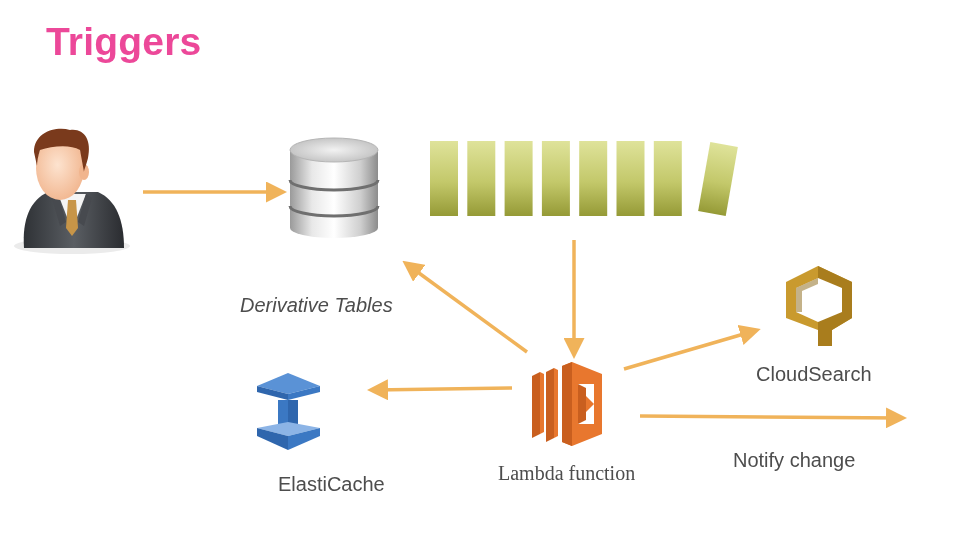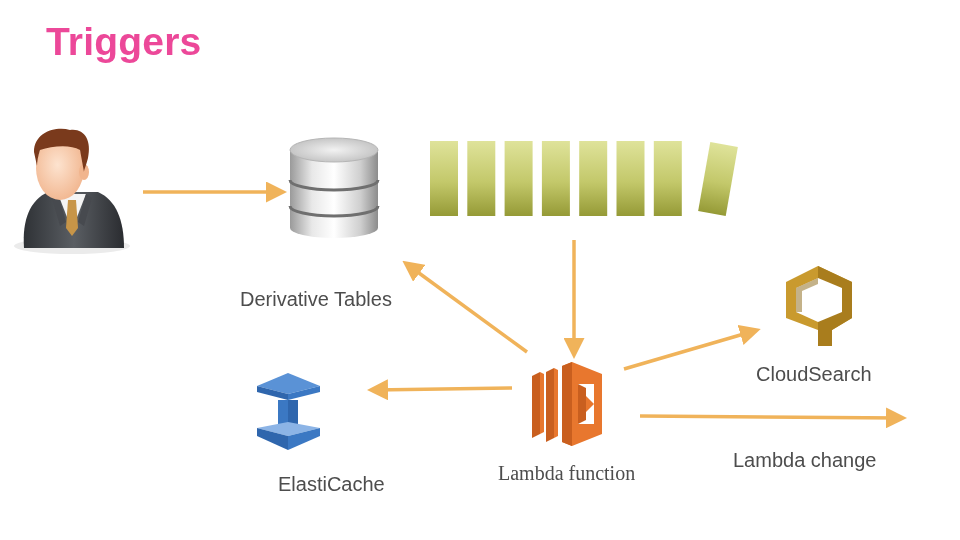--- a/index.html
+++ b/index.html
@@ -110,17 +110,17 @@
   </g>
 
   <g>
     <polygon points="786,282 818,266 852,282 852,318 832,330 832,346 818,346 818,330 786,318" fill="#c99a2e"></polygon>
     <polygon points="818,266 852,282 852,318 832,330 832,346 818,346 818,330" fill="#a97d1d"></polygon>
     <polygon points="796,288 818,278 842,288 842,312 818,322 796,312" fill="#ffffff"></polygon>
     <polygon points="796,288 818,278 818,284 802,291 802,312 796,312" fill="#8a6614" opacity="0.5"></polygon>
   </g>
 </svg>
 
-<div class="label" style="left:240px; top:288px;">Derivative Tables</div>
+<div class="label" style="left:240px; top:294px;font-style:italic;">Derivative Tables</div>
 <div class="label" style="left:230px; top:473px;margin-left:48px;">ElastiCache</div>
 <div class="label" style="left:498px; top:462px;font-family:Liberation Serif, serif;">Lambda function</div>
 <div class="label" style="left:756px; top:363px;">CloudSearch</div>
-<div class="label" style="left:733px; top:449px;">Lambda change</div>
+<div class="label" style="left:733px; top:449px;">Notify change</div>
 
 </body></html>

